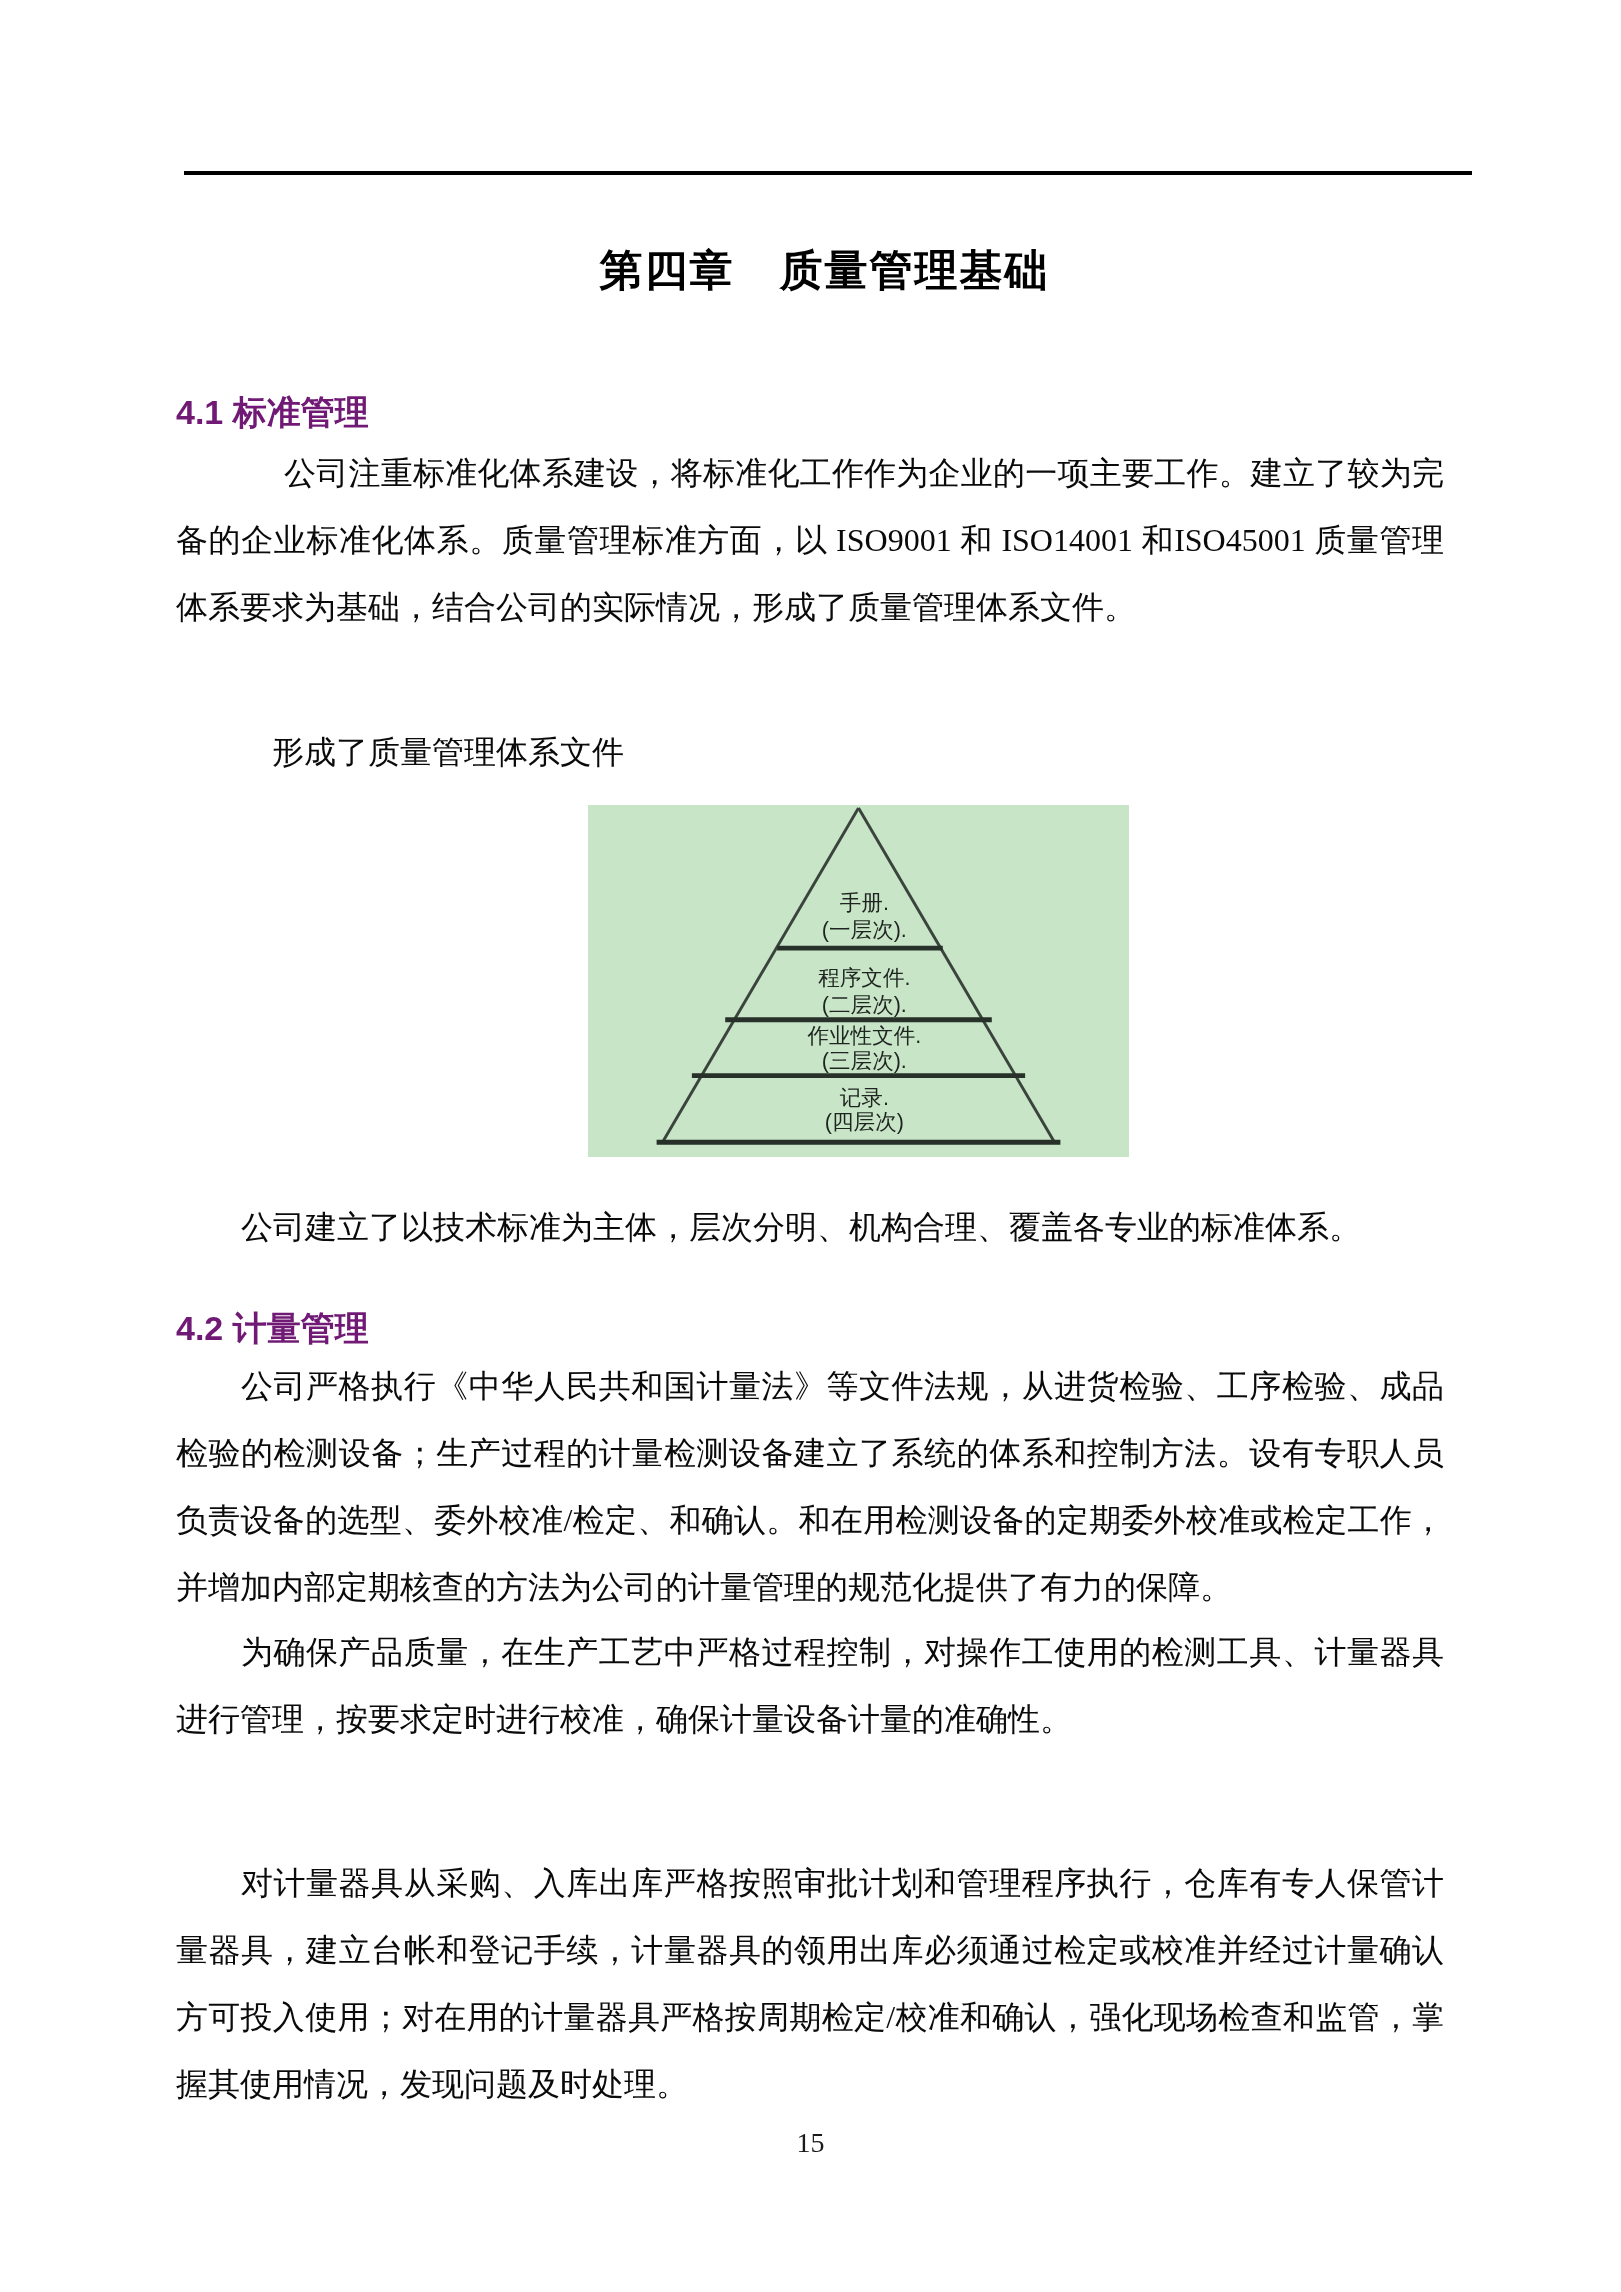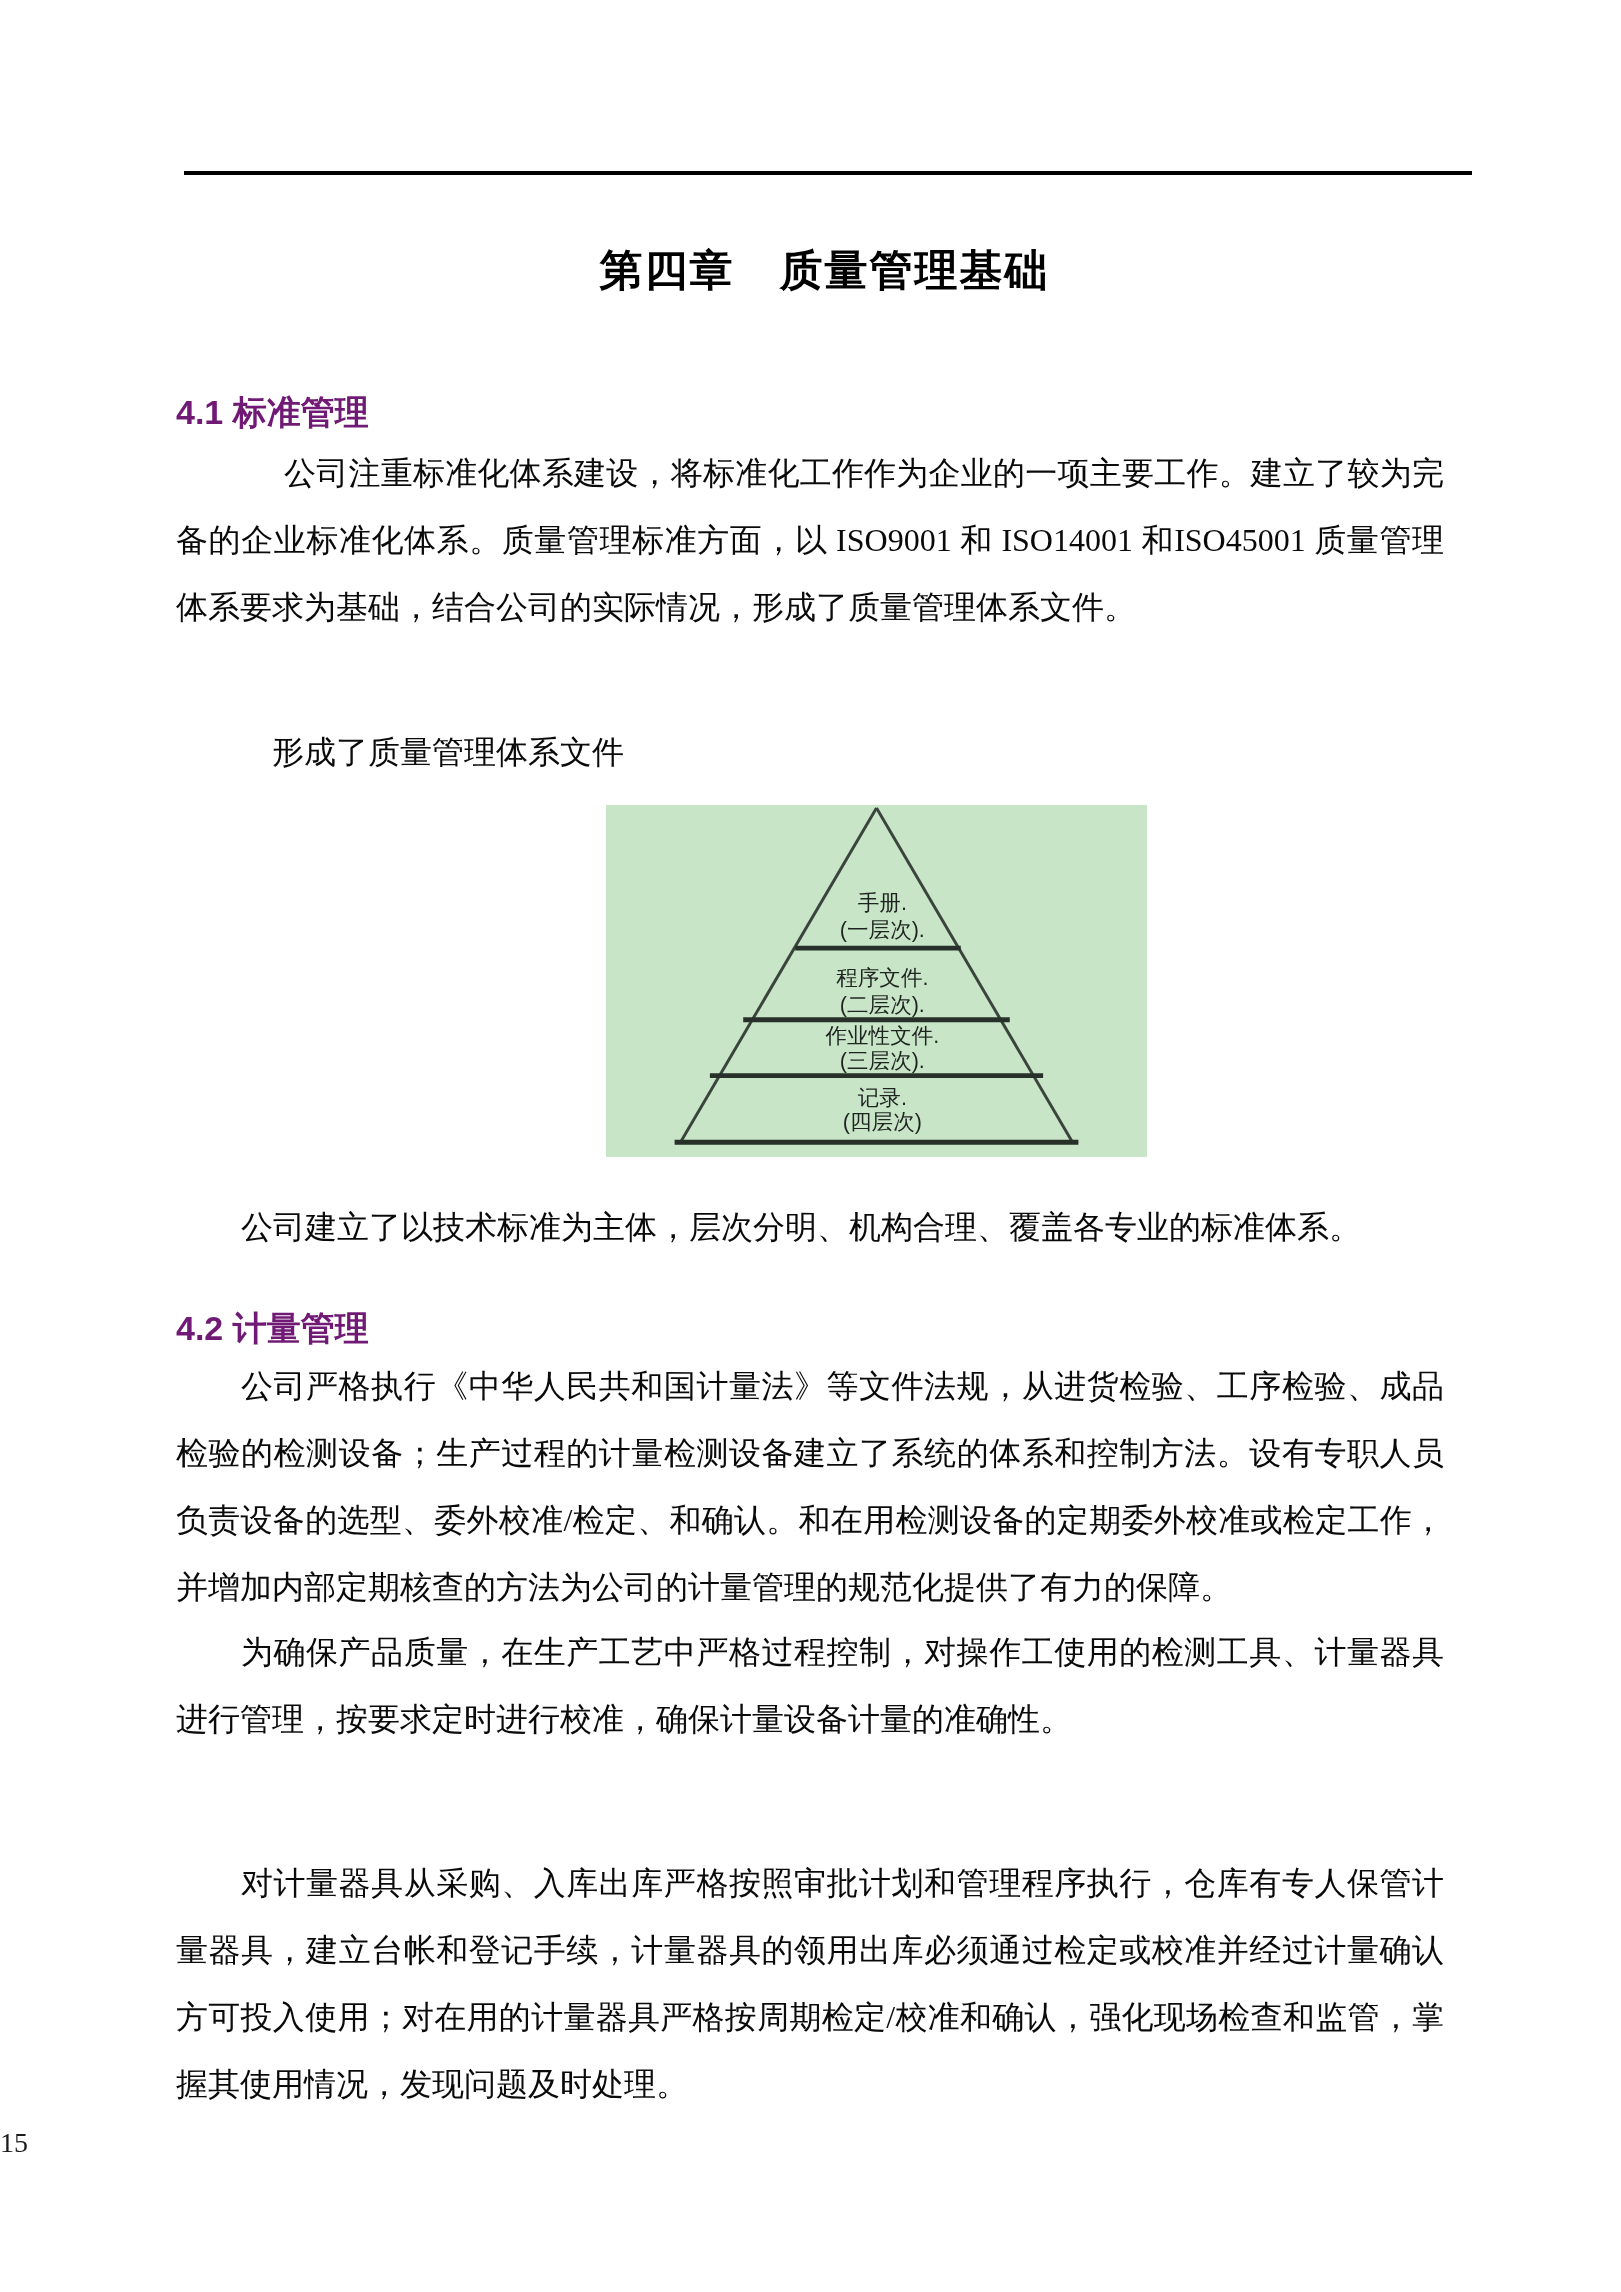--- a/index.html
+++ b/index.html
@@ -85,40 +85,41 @@
     font-family: "Liberation Sans", sans-serif;
     font-size: 22px;
     fill: #1e241f;
     text-anchor: middle;
   }
   .page-number {
     position: absolute;
     left: 0;
     top: 2127px;
     width: 100%;
+    text-align: center;
     font-size: 28px;
     color: #1a1a1a;
   }
 </style>
 </head>
 <body>
 
 <div class="page">
 
   <div class="top-rule"></div>
 
   <div class="doc-title">第四章　质量管理基础</div>
 
   <div class="section-heading heading-41">4.1 标准管理</div>
 
   <p class="body-para para-41">公司注重标准化体系建设，将标准化工作作为企业的一项主要工作。建立了较为完备的企业标准化体系。质量管理标准方面，以 ISO9001 和  ISO14001 和ISO45001 质量管理体系要求为基础，结合公司的实际情况，形成了质量管理体系文件。</p>
 
   <div class="figure-caption">形成了质量管理体系文件</div>
 
-  <div class="figure-box" style="background:#c9e5c8;margin-left:18px;">
+  <div class="figure-box" style="background:#c9e5c8;">
     <svg viewBox="0 0 552 359" xmlns="http://www.w3.org/2000/svg">
 
       <line class="pyr-side" x1="276" y1="3" x2="76" y2="344"></line>
       <line class="pyr-side" x1="276" y1="3" x2="476" y2="344"></line>
 
       <line class="pyr-divider" x1="193" y1="146" x2="362" y2="146"></line>
       <line class="pyr-divider" x1="140" y1="219" x2="412" y2="219"></line>
       <line class="pyr-divider" x1="106" y1="276" x2="446" y2="276"></line>
       <line class="pyr-divider" x1="70" y1="344" x2="482" y2="344"></line>
 

